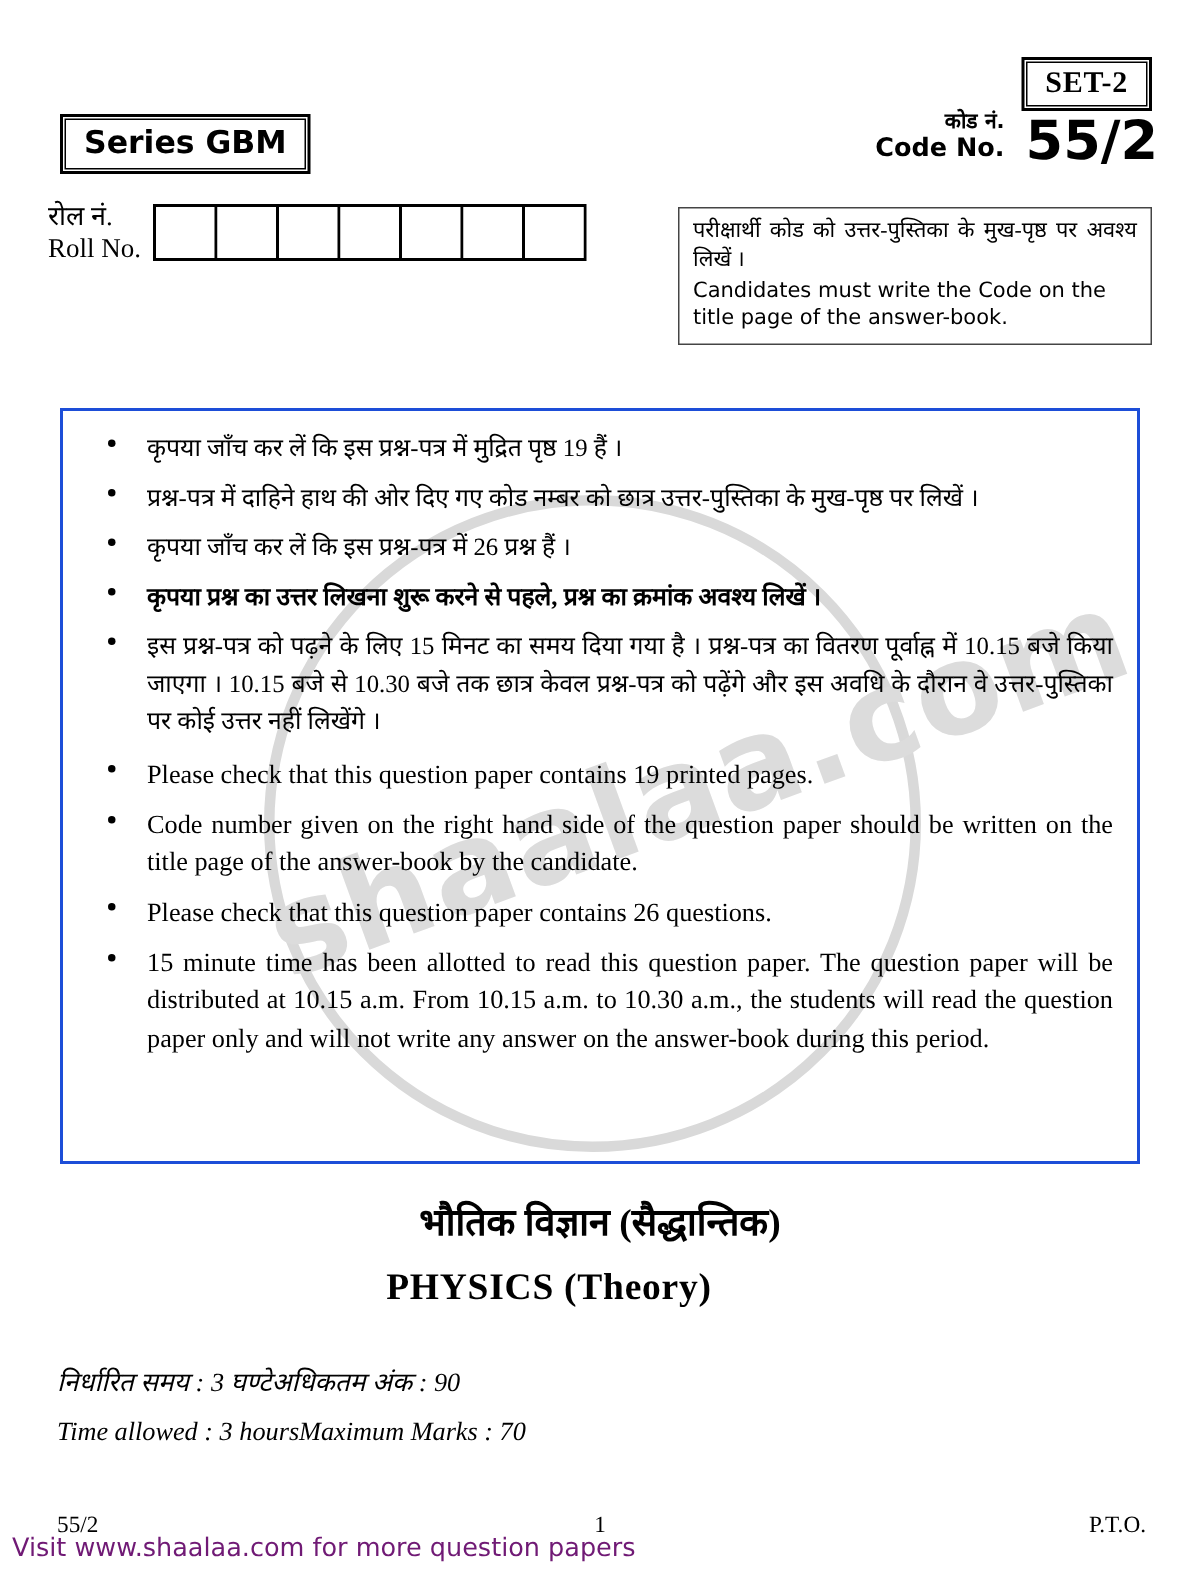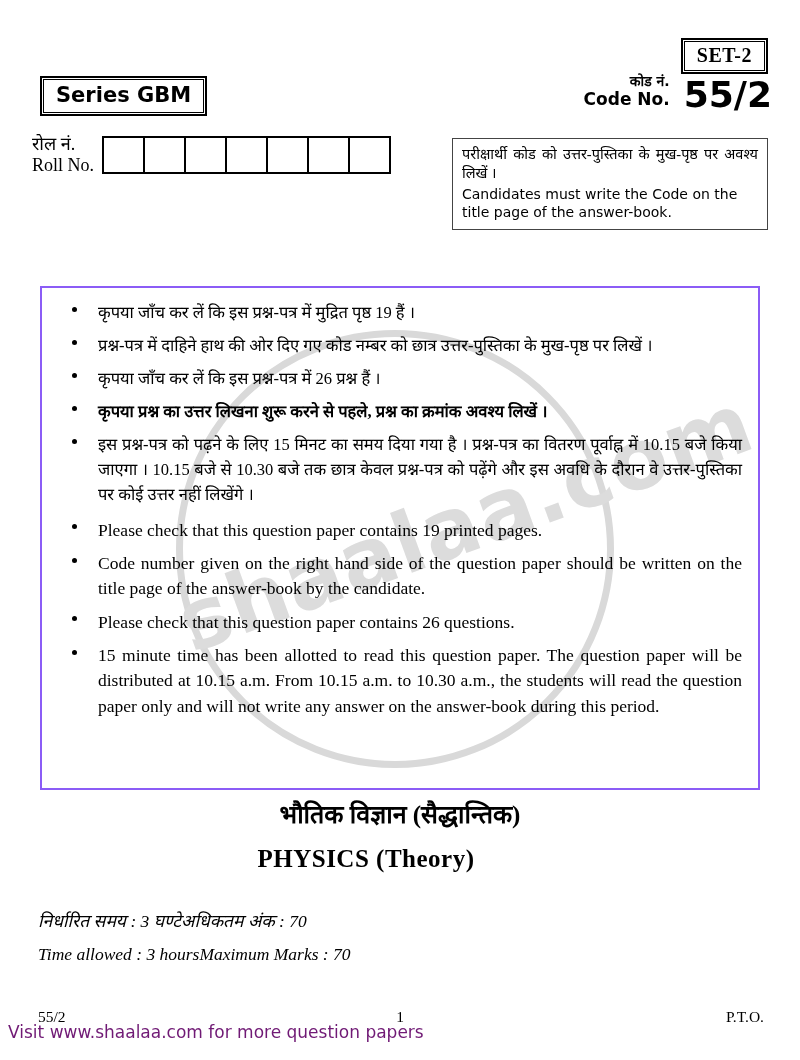--- a/index.html
+++ b/index.html
@@ -154,24 +154,24 @@
     font-family: "DejaVu Sans", sans-serif;
     font-size: 14px;
     line-height: 1.3;
     margin-top: 2px;
   }
 
   
   .instr-box {
     position: absolute;
     left: 40px;
-    top: 286px;
+    top: 272px;
     width: 720px;
     height: 504px;
-    border: 2px solid #8b5cf6;
+    border: 2px solid #1d4ed8;
     box-sizing: border-box;
     padding: 12px 16px 10px 16px;
     background: transparent;
   }
   ul.instr-list {
     list-style: none;
     margin: 0;
     padding: 0;
   }
   ul.instr-list li {
@@ -358,21 +358,21 @@
           <div class="en-line">15 minute time has been allotted to read this question paper. The question paper will be distributed at 10.15 a.m. From 10.15 a.m. to 10.30 a.m., the students will read the question paper only and will not write any answer on the answer-book during this period.</div>
         </li>
       </ul>
   </div>
 
   <div class="title-hi">भौतिक विज्ञान (सैद्धान्तिक)</div>
   <div class="title-en">PHYSICS (Theory)</div>
 
   <div class="meta-row r1">
     <div>निर्धारित समय : 3 घण्टे</div>
-    <div>अधिकतम अंक : 70</div>
+    <div>अधिकतम अंक : 90</div>
   </div>
   <div class="meta-row r2">
     <div>Time allowed : 3 hours</div>
     <div>Maximum Marks : 70</div>
   </div>
 
   <div class="footer-left">55/2</div>
   <div class="footer-center">1</div>
   <div class="footer-right">P.T.O.</div>
   <div class="site-banner">Visit www.shaalaa.com for more question papers</div>

